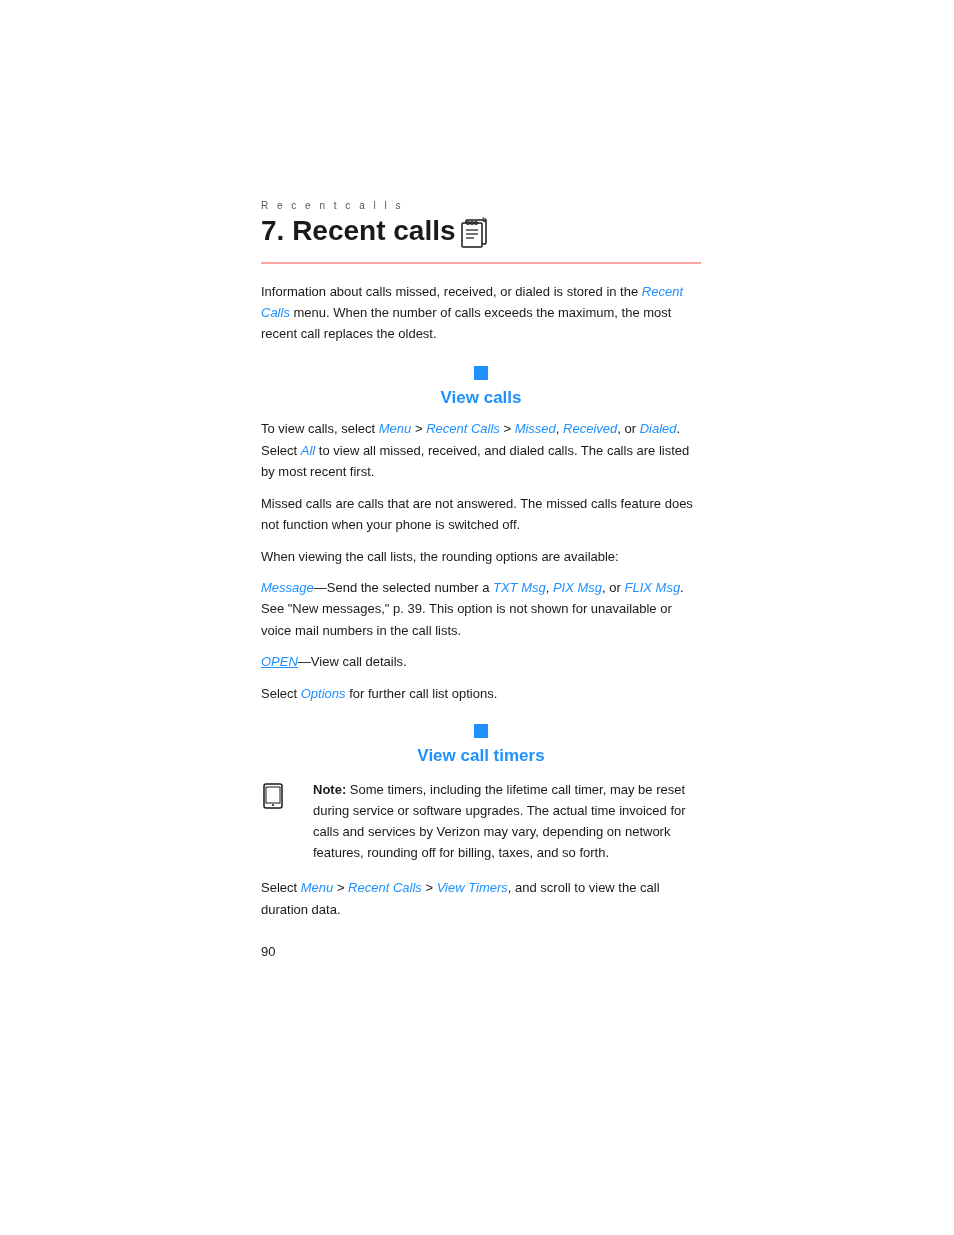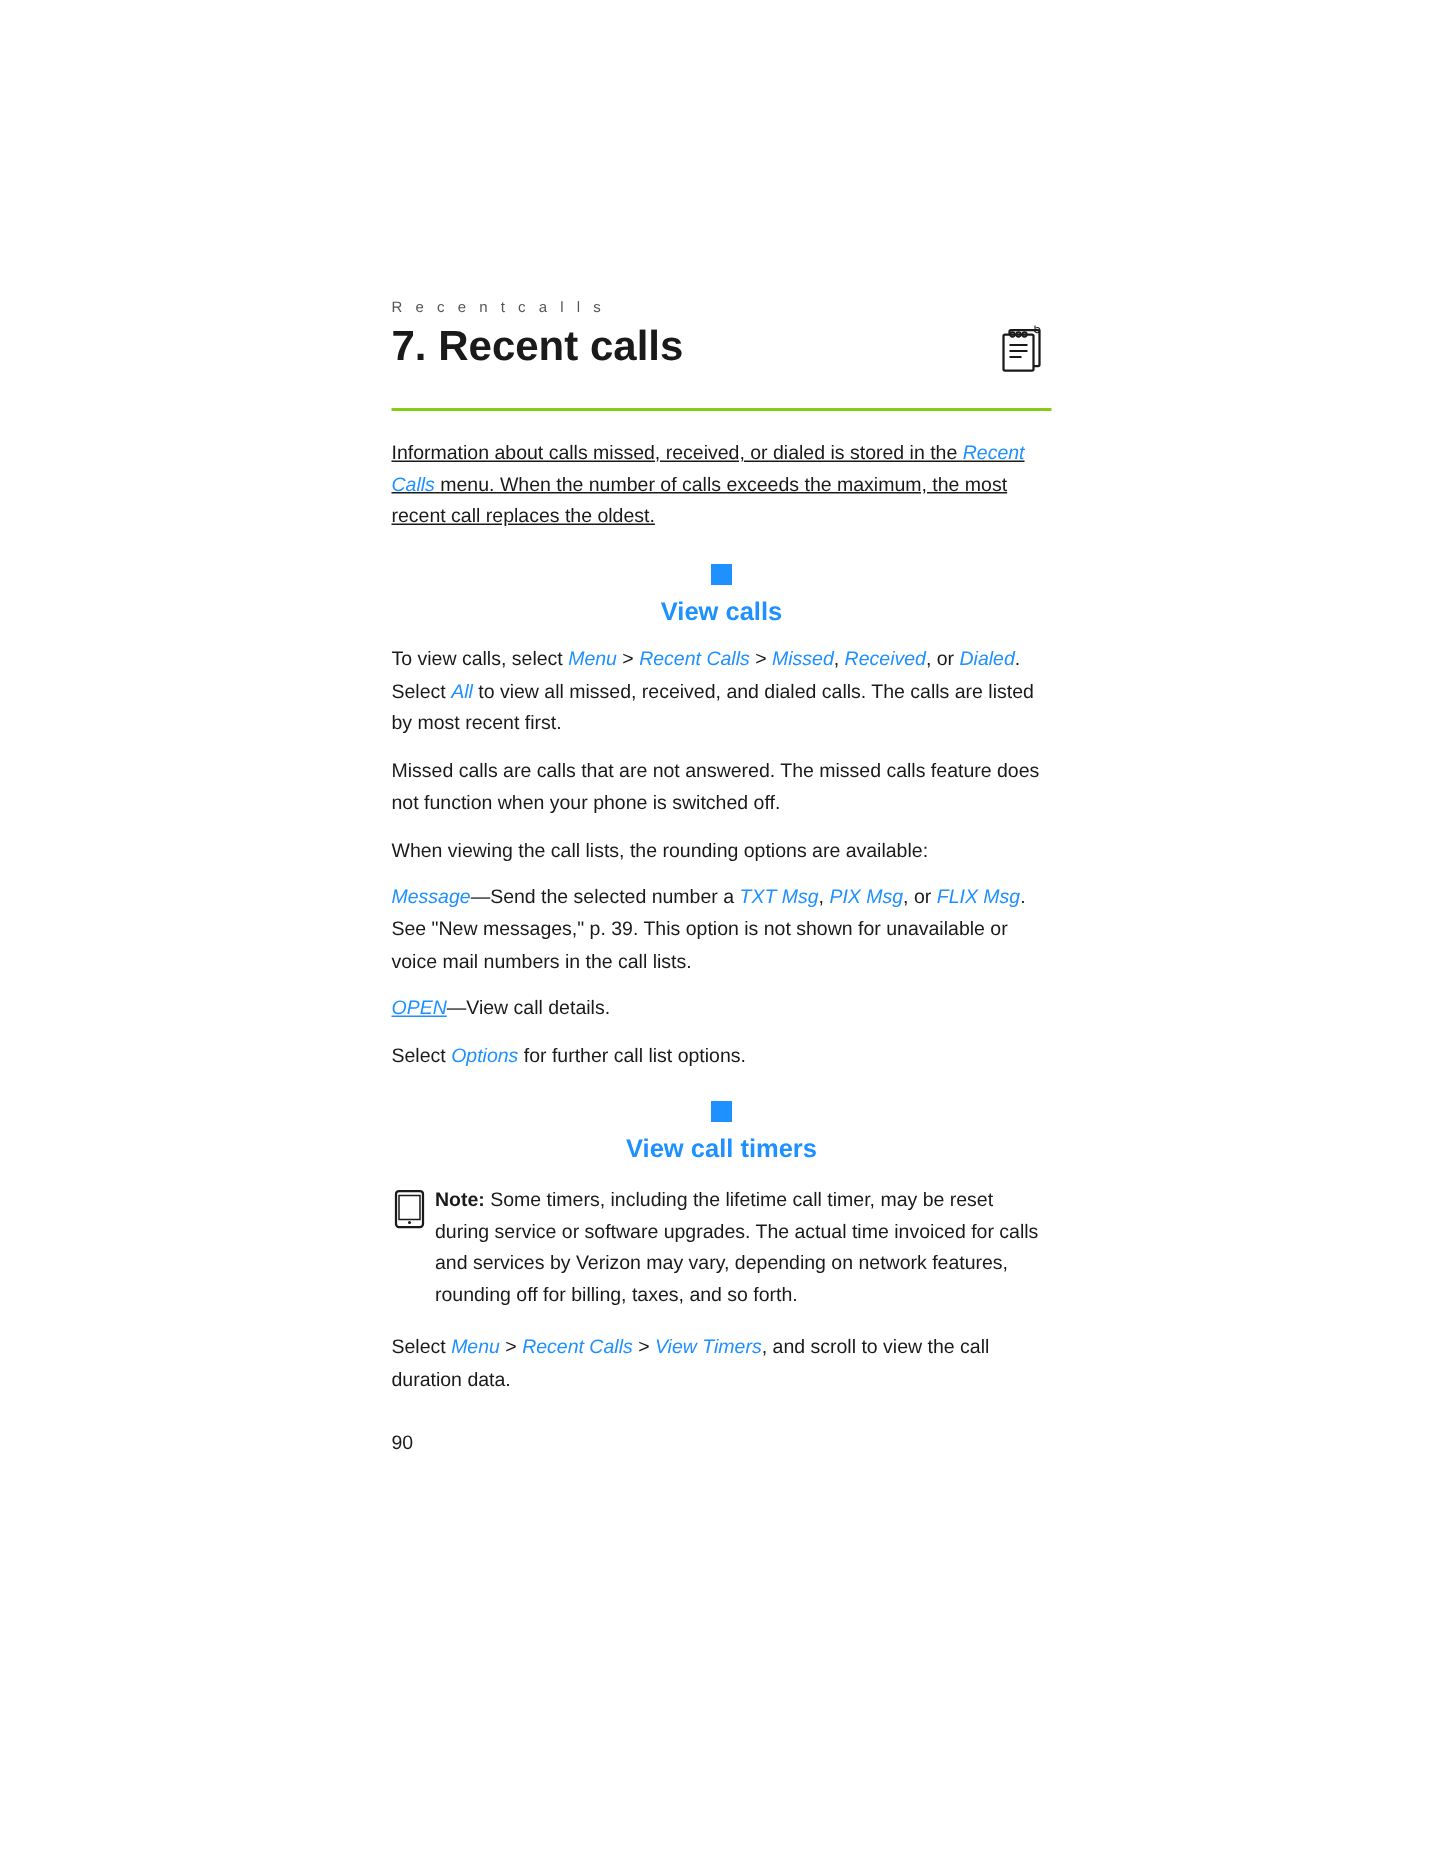--- a/index.html
+++ b/index.html
@@ -35,23 +35,23 @@
       letter-spacing: 3px;
       color: #555;
       text-transform: none;
       margin-bottom: 4px;
       font-family: Arial, sans-serif;
     }
 
     .chapter-header {
       display: flex;
       align-items: flex-start;
-      justify-content: space-between;
-      border-bottom: 2px solid #84cc16;
-      padding-bottom: 16px;
+      justify-content: flex-start;
+      border-bottom: 2px solid #fca5a5;
+      padding-bottom: 6px;
       margin-bottom: 18px;
     }
 
     .chapter-title {
       font-size: 28px;
       font-weight: bold;
       color: #1a1a1a;
       font-family: Arial, Helvetica, sans-serif;
     }
 
@@ -64,21 +64,20 @@
     .chapter-icon svg {
       width: 38px;
       height: 32px;
     }
 
     .intro-text {
       font-size: 13px;
       line-height: 1.6;
       color: #1a1a1a;
       margin-bottom: 22px;
-      text-decoration: underline;
     }
 
     .section-heading {
       display: flex;
       align-items: center;
       gap: 8px;
       margin-bottom: 10px;
       margin-top: 4px;
       flex-direction: column;
     }
@@ -117,21 +116,21 @@
     .open-bold {
       color: #1e90ff;
       font-style: italic;
       font-weight: normal;
       text-decoration: underline;
     }
 
     .note-box {
       display: flex;
       align-items: flex-start;
-      gap: 1px;
+      gap: 24px;
       margin: 14px 0 14px 0;
       justify-content: space-between;
     }
 
     .note-icon {
       flex-shrink: 0;
       margin-top: 2px;
     }
 
     .note-icon svg {

